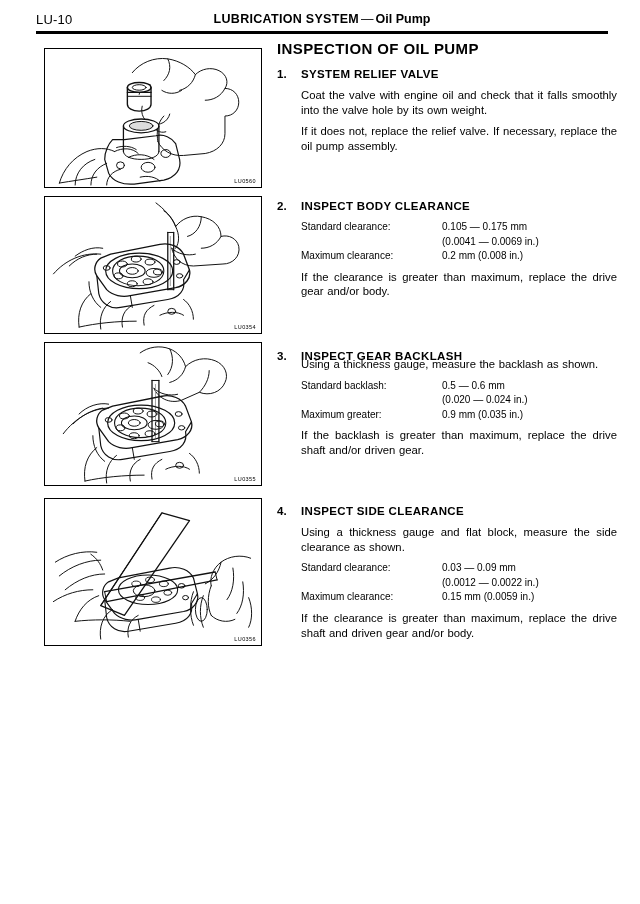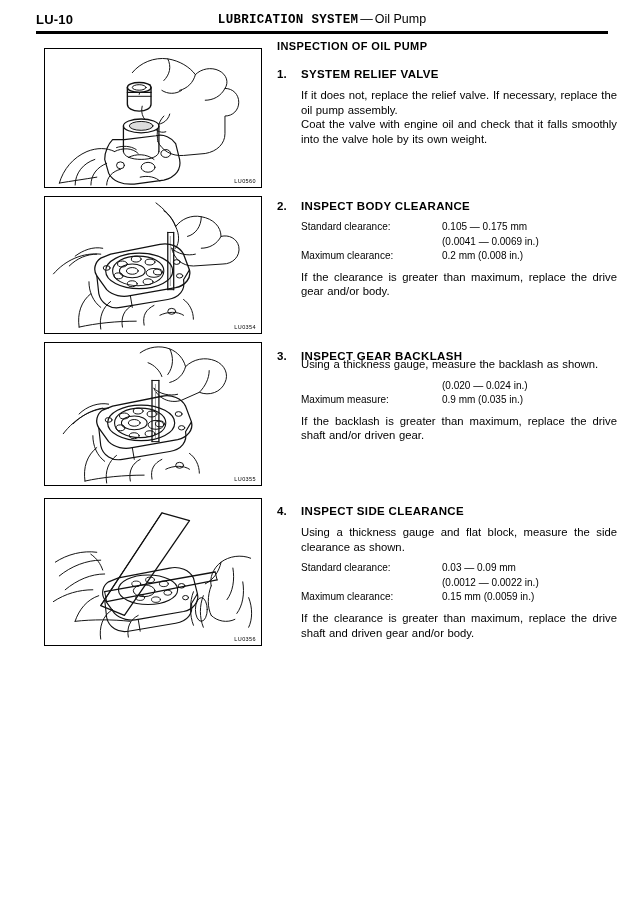--- a/index.html
+++ b/index.html
@@ -22,43 +22,42 @@
     left: 36px;
     top: 12px;
     width: 572px;
     height: 20px;
   }
   .page-number {
     position: absolute;
     left: 0;
     top: 0;
     font-size: 13px;
-    font-weight: bold;
+    font-weight: normal;
     letter-spacing: 0.2px;
   }
   .header-title {
     position: absolute;
     left: 0;
     top: 0;
     width: 572px;
     text-align: center;
     font-size: 12.5px;
     white-space: nowrap;
   }
   .header-title .sys {
     font-weight: bold;
     letter-spacing: 0.3px;
-    font-family: Liberation Mono, monospace;
   }
   .header-title .dash {
     font-weight: normal;
     padding: 0 2px;
   }
   .header-title .sub {
-    font-weight: normal;
+    font-weight: bold;
   }
   .header-rule {
     position: absolute;
     left: 36px;
     top: 31px;
     width: 572px;
     height: 3px;
     background: #000000;
   }
 
@@ -105,21 +104,21 @@
     letter-spacing: 0.4px;
     font-family: "Liberation Sans", sans-serif;
     color: #000000;
   }
 
   
   .doc-title {
     position: absolute;
     left: 0;
     top: 0;
-    font-size: 11px;
+    font-size: 15px;
     font-weight: bold;
     letter-spacing: 0.4px;
     white-space: nowrap;
   }
 
   .section {
     position: absolute;
     left: 0;
     width: 340px;
   }
@@ -416,22 +415,22 @@
   </div>
 
   <div class="text-col">
 
     <div class="doc-title">INSPECTION OF OIL PUMP</div>
 
     <div class="section" style="top:28px;">
       <div class="sec-num">1.</div>
       <div class="sec-head">SYSTEM RELIEF VALVE</div>
       <div class="sec-body" style="top:20px;">
+        <p class="para">Coat the valve with engine oil and check that it falls smoothly into the valve hole by its own weight.</p>
         <p class="para last">If it does not, replace the relief valve. If necessary, replace the oil pump assembly.</p>
-        <p class="para">Coat the valve with engine oil and check that it falls smoothly into the valve hole by its own weight.</p>
       </div>
     </div>
 
     <div class="section" style="top:160px;">
       <div class="sec-num">2.</div>
       <div class="sec-head">INSPECT BODY CLEARANCE</div>
       <div class="sec-body" style="top:20px;">
         <div class="spec">
           <div class="spec-row">
             <span class="spec-label">Standard clearance:</span>
@@ -450,25 +449,29 @@
       </div>
     </div>
 
     <div class="section" style="top:310px;">
       <div class="sec-num">3.</div>
       <div class="sec-head">INSPECT GEAR BACKLASH</div>
       <div class="sec-body" style="top:7px;">
         <p class="para">Using a thickness gauge, measure the backlash as shown.</p>
         <div class="spec">
           <div class="spec-row">
+            <span class="spec-label">Standard backlash:</span>
+            <span class="spec-value">0.5 — 0.6 mm</span>
+          </div>
+          <div class="spec-row">
             <span class="spec-label"></span>
             <span class="spec-value">(0.020 — 0.024 in.)</span>
           </div>
           <div class="spec-row">
-            <span class="spec-label">Maximum measure:</span>
+            <span class="spec-label">Maximum greater:</span>
             <span class="spec-value">0.9 mm (0.035 in.)</span>
           </div>
         </div>
         <p class="para last">If the backlash is greater than maximum, replace the drive shaft and/or driven gear.</p>
       </div>
     </div>
 
     <div class="section" style="top:465px;">
       <div class="sec-num">4.</div>
       <div class="sec-head">INSPECT SIDE CLEARANCE</div>

